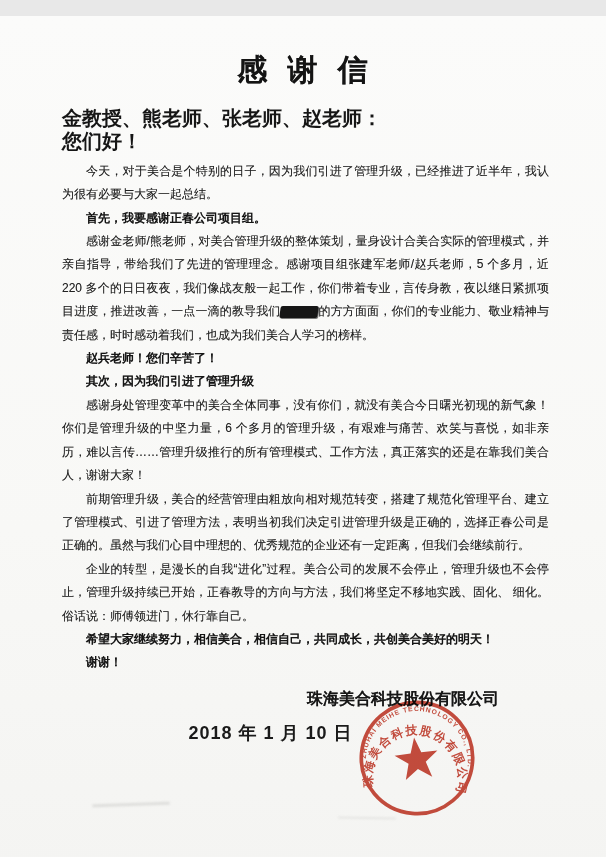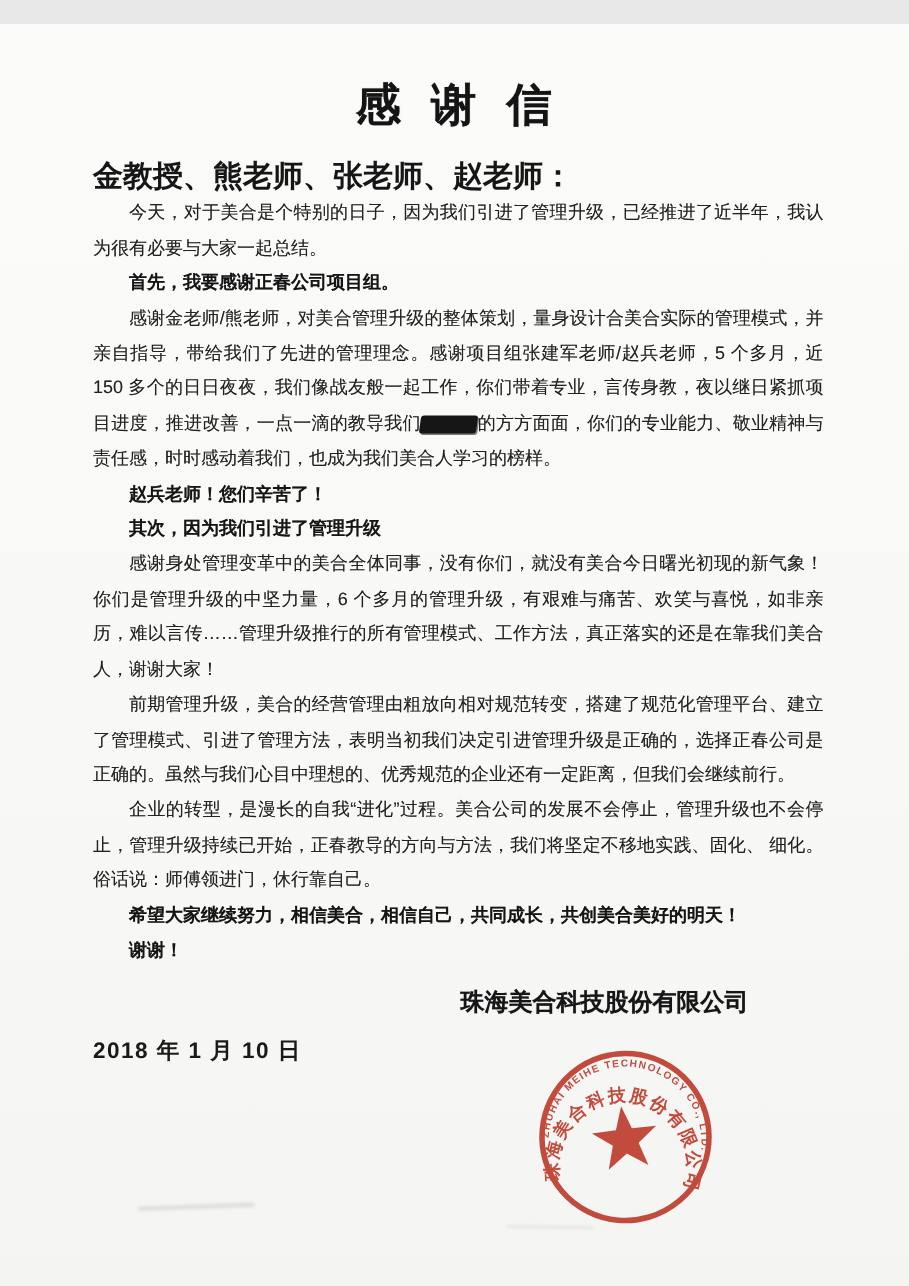--- a/index.html
+++ b/index.html
@@ -67,23 +67,23 @@
     font-size: 16px;
     font-weight: bold;
     text-align: right;
     padding-right: 50px;
     color: #161616;
     line-height: 24px;
     text-shadow: 0 0 0.5px rgba(0,0,0,.5);
   }
   .letter-date {
     margin-top: 10px;
-    font-size: 15px;
+    font-size: 18px;
     font-weight: bold;
-    text-align: left;
+    text-align: center;
     padding-right: 70px;
     color: #1a1a1a;
     letter-spacing: 1px;
   }
 
   .stamp {
     position: absolute;
     left: 350px;
     top: 680px;
     width: 134px;
@@ -116,25 +116,26 @@
   .smudge-2 { left: 338px; top: 801px; width: 58px; height: 2px; transform: rotate(1deg); opacity: .35; }
 </style>
 </head>
 <body>
 
 <div class="page">
 
   <div class="letter">
     <div class="title">感 谢 信</div>
     <div class="salutation">金教授、熊老师、张老师、赵老师：</div>
+    <div class="greeting">您们好！</div>
 
     <div class="body">
         <p class="para indent"><span>今天，对于美合是个特别的日子，因为我们引进了管理升级，已经推进了近半年，我认为很有必要与大家一起总结。</span></p>
         <p class="para indent bold"><span>首先，我要感谢正春公司项目组。</span></p>
-        <p class="para indent"><span>感谢金老师/熊老师，对美合管理升级的整体策划，量身设计合美合实际的管理模式，并亲自指导，带给我们了先进的管理理念。感谢项目组张建军老师/赵兵老师，5 个多月，近 150 多个的日日夜夜，我们像战友般一起工作，你们带着专业，言传身教，夜以继日紧抓项目进度，推进改善，一点一滴的教导我们</span><span class="redaction"></span><span>的方方面面，你们的专业能力、敬业精神与责任感，时时感动着我们，也成为我们美合人学习的榜样。</span></p>
+        <p class="para indent"><span>感谢金老师/熊老师，对美合管理升级的整体策划，量身设计合美合实际的管理模式，并亲自指导，带给我们了先进的管理理念。感谢项目组张建军老师/赵兵老师，5 个多月，近 220 多个的日日夜夜，我们像战友般一起工作，你们带着专业，言传身教，夜以继日紧抓项目进度，推进改善，一点一滴的教导我们</span><span class="redaction"></span><span>的方方面面，你们的专业能力、敬业精神与责任感，时时感动着我们，也成为我们美合人学习的榜样。</span></p>
         <p class="para indent bold"><span>赵兵老师！您们辛苦了！</span></p>
         <p class="para indent bold"><span>其次，因为我们引进了管理升级</span></p>
         <p class="para indent"><span>感谢身处管理变革中的美合全体同事，没有你们，就没有美合今日曙光初现的新气象！你们是管理升级的中坚力量，6 个多月的管理升级，有艰难与痛苦、欢笑与喜悦，如非亲历，难以言传……管理升级推行的所有管理模式、工作方法，真正落实的还是在靠我们美合人，谢谢大家！</span></p>
         <p class="para indent"><span>前期管理升级，美合的经营管理由粗放向相对规范转变，搭建了规范化管理平台、建立了管理模式、引进了管理方法，表明当初我们决定引进管理升级是正确的，选择正春公司是正确的。虽然与我们心目中理想的、优秀规范的企业还有一定距离，但我们会继续前行。</span></p>
         <p class="para indent"><span>企业的转型，是漫长的自我“进化”过程。美合公司的发展不会停止，管理升级也不会停止，管理升级持续已开始，正春教导的方向与方法，我们将坚定不移地实践、固化、 细化。俗话说：师傅领进门，休行靠自己。</span></p>
         <p class="para indent bold"><span>希望大家继续努力，相信美合，相信自己，共同成长，共创美合美好的明天！</span></p>
         <p class="para indent bold"><span>谢谢！</span></p>
       </div>
 
     <div class="signature">

